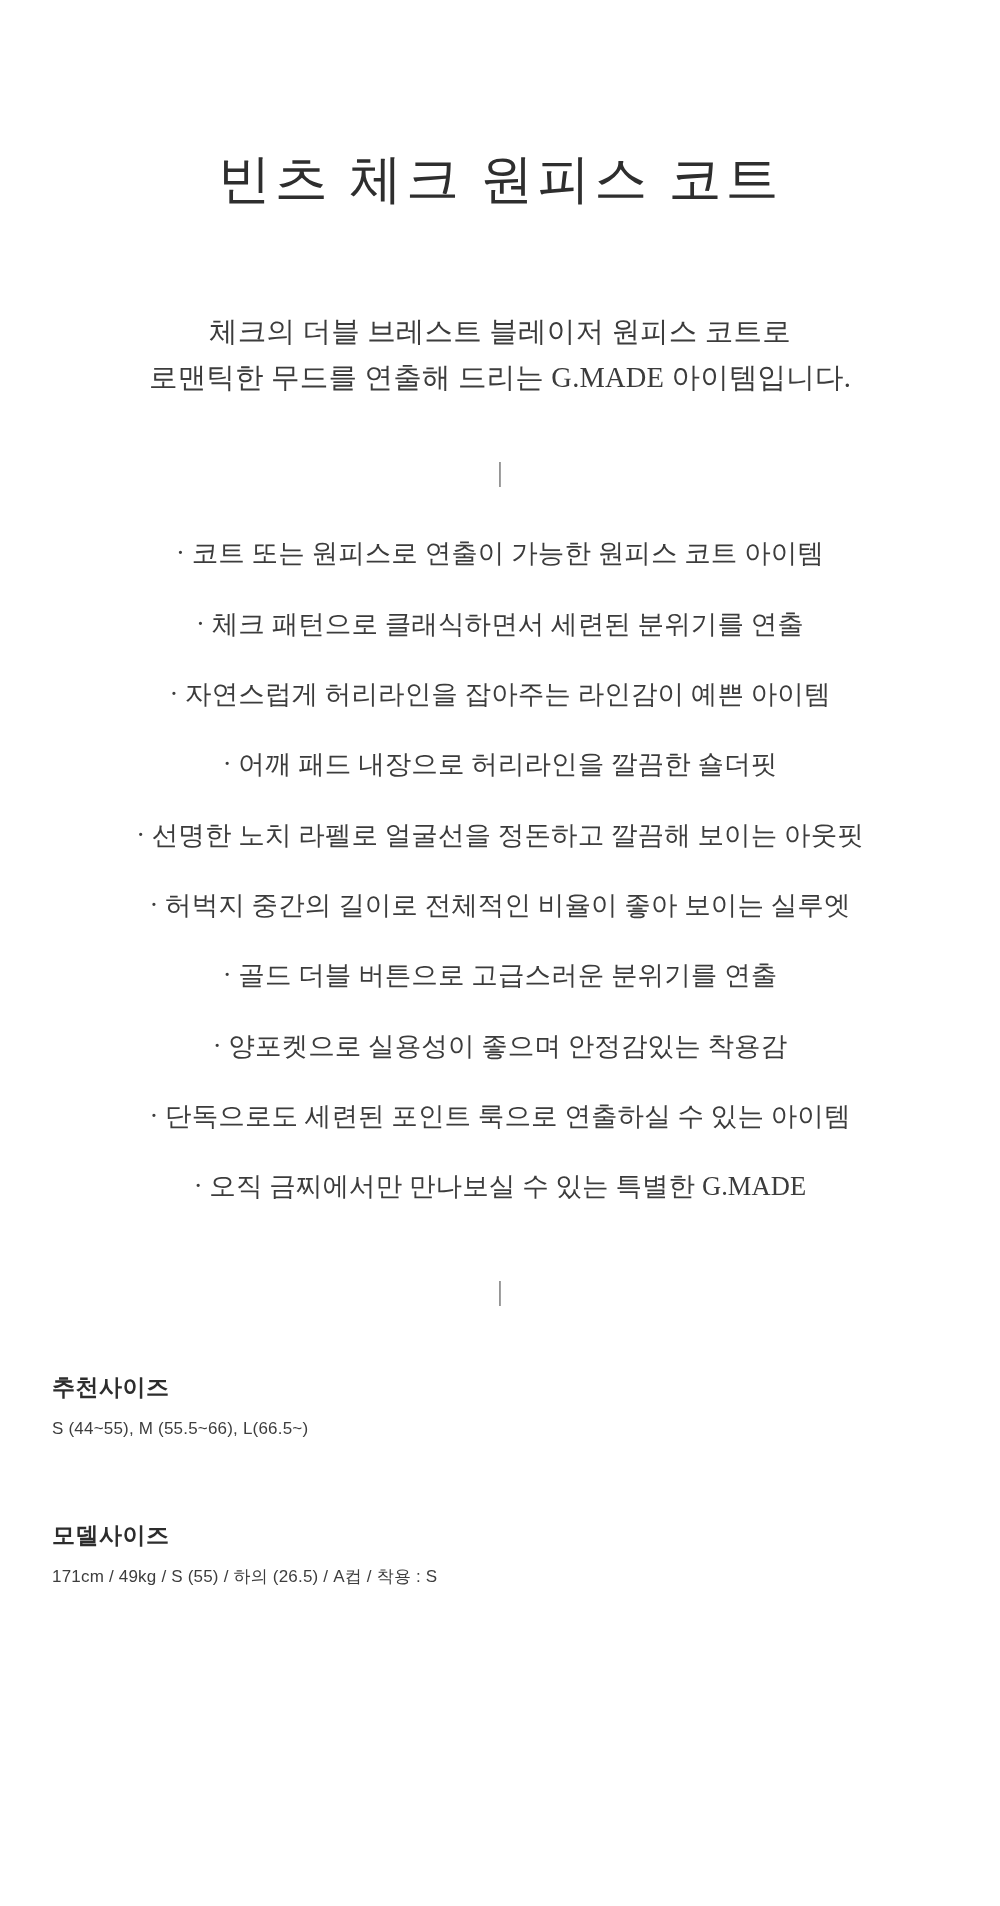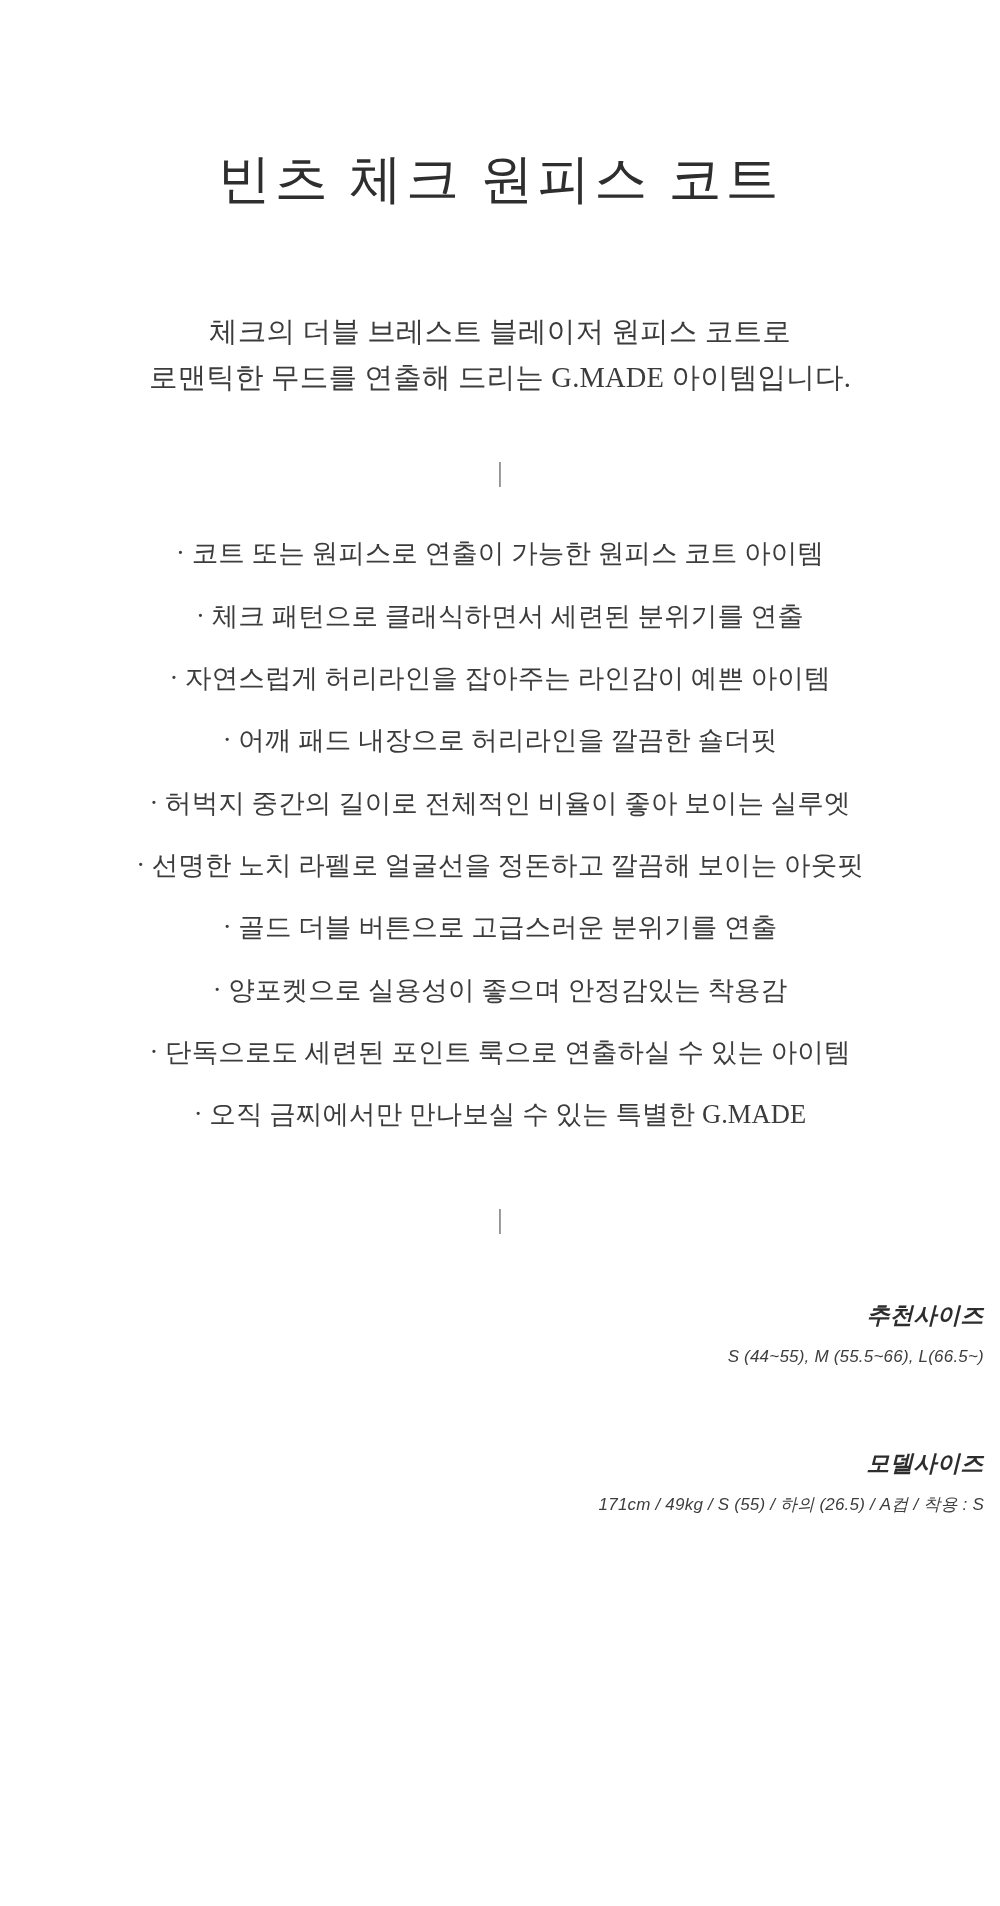--- a/index.html
+++ b/index.html
@@ -11,21 +11,21 @@
     width: 1000px;
     min-height: 1906px;
     font-family: "Liberation Sans", "DejaVu Sans", sans-serif;
     color: #3a3a3a;
     -webkit-font-smoothing: antialiased;
   }
   .page {
     width: 1000px;
     min-height: 1906px;
     box-sizing: border-box;
-    padding: 0 16px;
+    padding: 0 52px;
     display: flex;
     flex-direction: column;
     align-items: center;
   }
 
   .title {
     margin-top: 148px;
     font-family: "Liberation Serif", "DejaVu Serif", serif;
     font-size: 53px;
     font-weight: 400;
@@ -58,37 +58,36 @@
     text-align: center;
   }
   .divider-top { margin-top: 58px; }
   .divider-bottom { margin-top: 64px; }
 
   .features {
     margin-top: 40px;
     display: flex;
     flex-direction: column;
     align-items: center;
-    gap: 8px;
+    gap: 16px;
     width: 100%;
   }
   .feature {
     font-family: "Liberation Serif", "DejaVu Serif", serif;
     font-size: 26.5px;
     line-height: 2.05;
     color: #3c3c3c;
     text-align: center;
     letter-spacing: 0.1px;
     white-space: nowrap;
   }
 
   .size-block {
-    text-align: right;
+    text-align: left;
     width: 100%;
-    font-style: italic;
   }
   .size-block.recommend { margin-top: 66px; }
   .size-block.model { margin-top: 78px; }
 
   .size-heading {
     font-family: "Liberation Sans", "DejaVu Sans", sans-serif;
     font-size: 23px;
     font-weight: 700;
     color: #2d2d2d;
     letter-spacing: 0.5px;
@@ -117,22 +116,22 @@
     <span class="line">로맨틱한 무드를 연출해 드리는 G.MADE 아이템입니다.</span>
   </div>
 
   <div class="divider divider-top">|</div>
 
   <div class="features">
     <div class="feature">· 코트 또는 원피스로 연출이 가능한 원피스 코트 아이템</div>
     <div class="feature">· 체크 패턴으로 클래식하면서 세련된 분위기를 연출</div>
     <div class="feature">· 자연스럽게 허리라인을 잡아주는 라인감이 예쁜 아이템</div>
     <div class="feature">· 어깨 패드 내장으로 허리라인을 깔끔한 숄더핏</div>
+    <div class="feature">· 선명한 노치 라펠로 얼굴선을 정돈하고 깔끔해 보이는 아웃핏</div>
     <div class="feature">· 허벅지 중간의 길이로 전체적인 비율이 좋아 보이는 실루엣</div>
-    <div class="feature">· 선명한 노치 라펠로 얼굴선을 정돈하고 깔끔해 보이는 아웃핏</div>
     <div class="feature">· 골드 더블 버튼으로 고급스러운 분위기를 연출</div>
     <div class="feature">· 양포켓으로 실용성이 좋으며 안정감있는 착용감</div>
     <div class="feature">· 단독으로도 세련된 포인트 룩으로 연출하실 수 있는 아이템</div>
     <div class="feature">· 오직 금찌에서만 만나보실 수 있는 특별한 G.MADE</div>
   </div>
 
   <div class="divider divider-bottom">|</div>
 
   <div class="size-block recommend">
     <div class="size-heading">추천사이즈</div>

